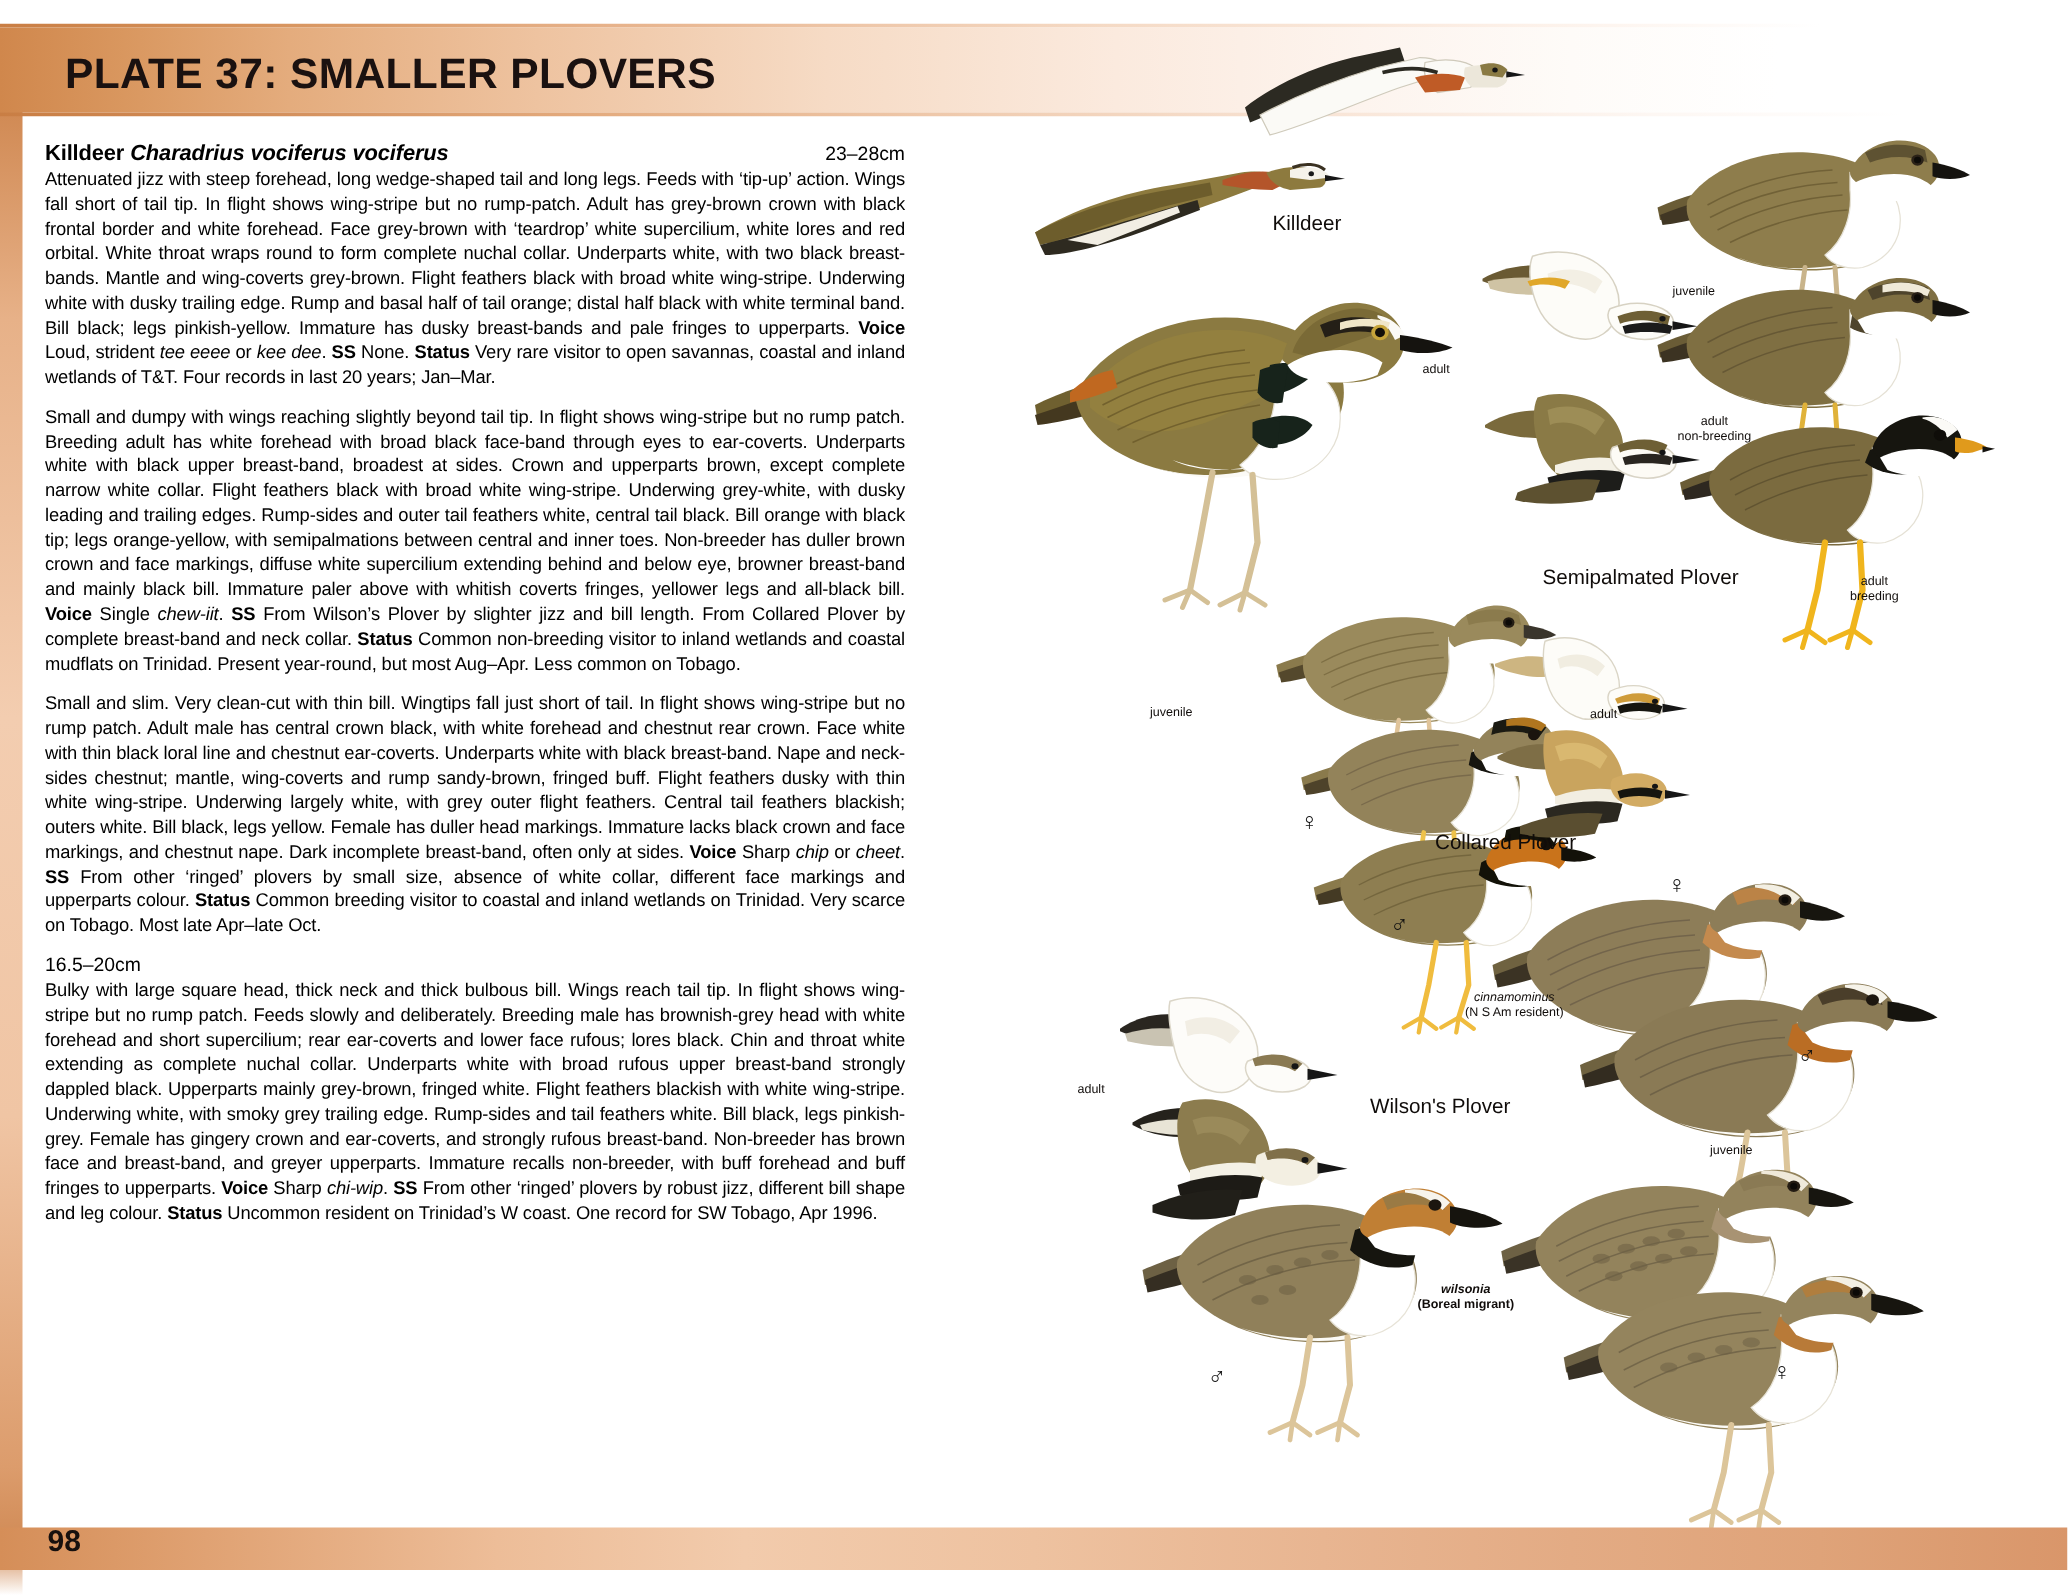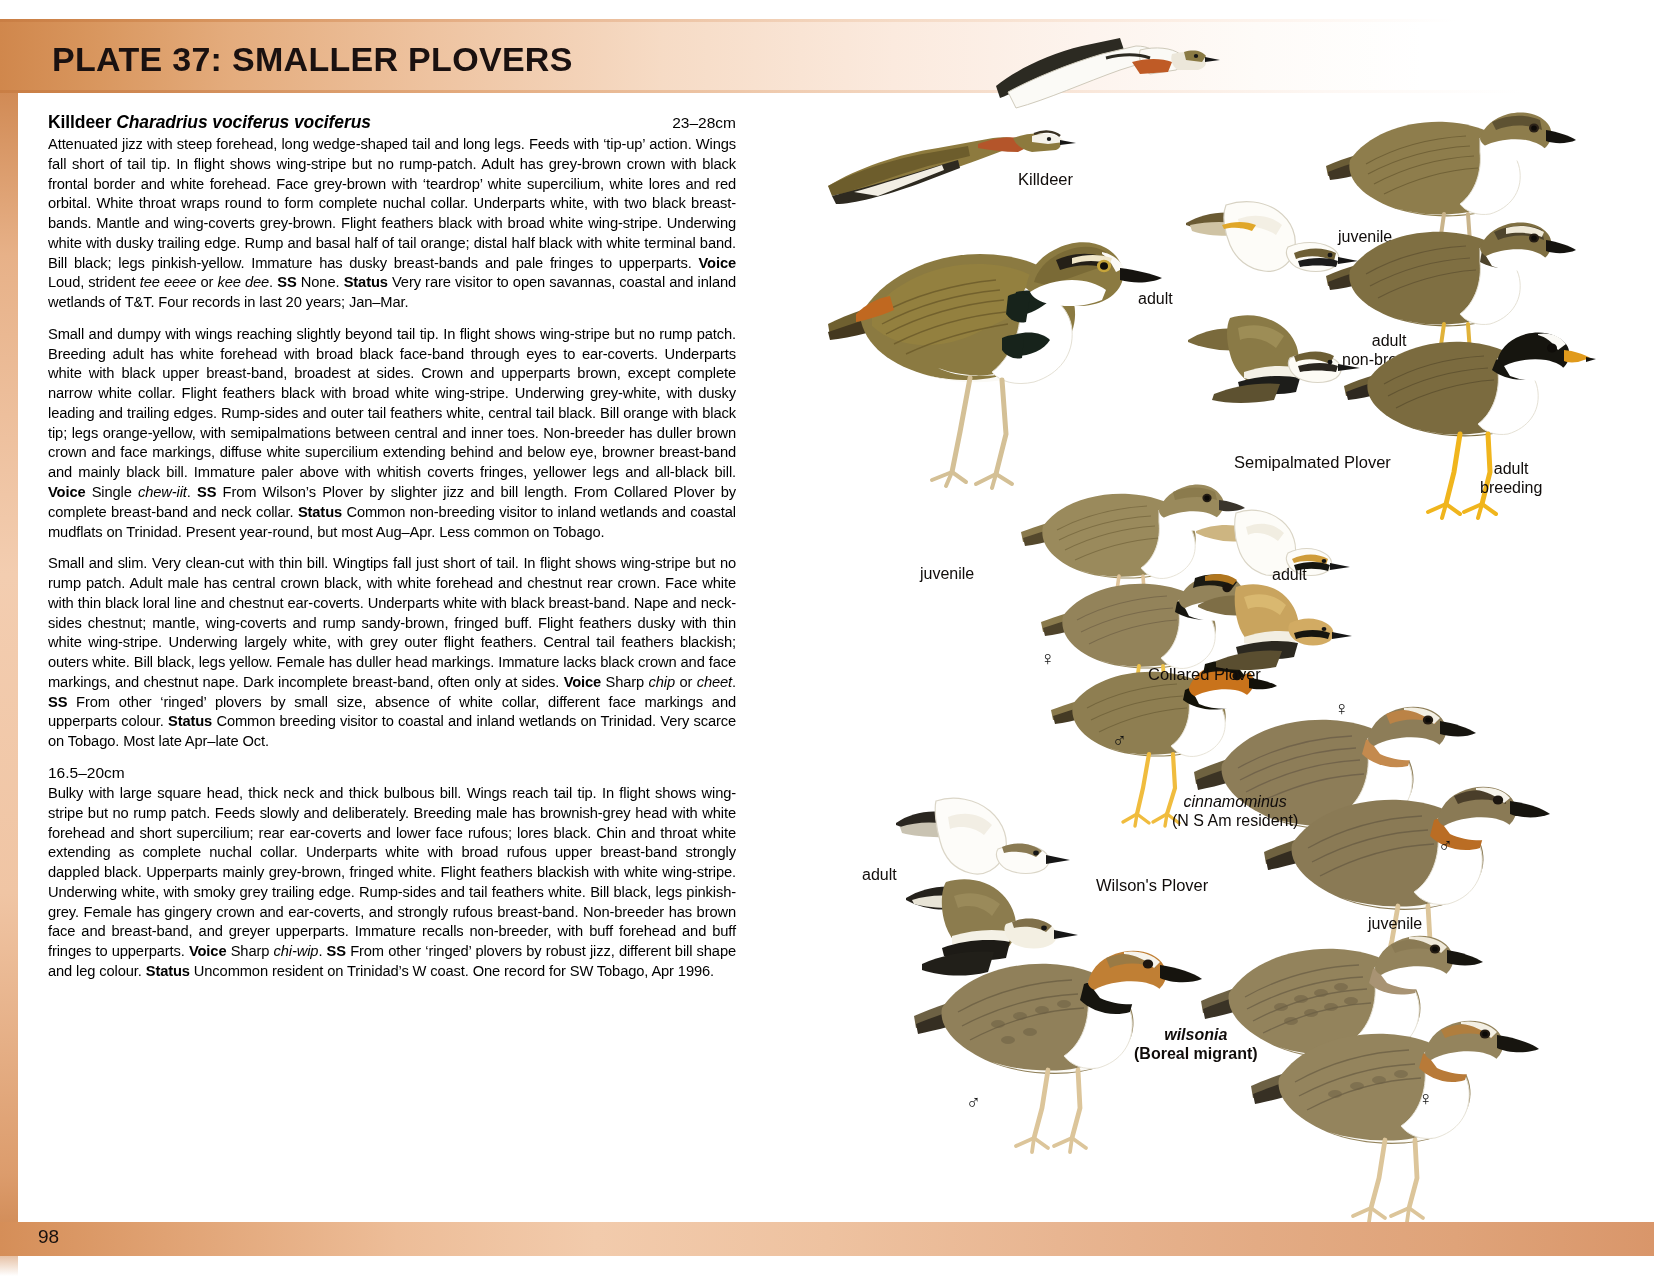--- a/index.html
+++ b/index.html
@@ -35,26 +35,26 @@
     position:absolute;left:52px;top:40px;
     font-size:34px;font-weight:bold;letter-spacing:0.3px;color:#1a1110;
     white-space:nowrap;
   }
   .footer-band{
     position:absolute;left:0;bottom:20px;width:1654px;height:34px;
     background:linear-gradient(90deg,#d58e58 0%,#e0a273 10%,#edbd98 24%,#f2cbac 36%,#eec2a0 50%,#e8b591 64%,#e3ab84 76%,#deA) ;
     background:linear-gradient(90deg,#d58e58 0%,#e0a273 10%,#edbd98 24%,#f2cbac 36%,#eec2a0 50%,#e8b591 64%,#e3ab84 76%,#dfa379 88%,#d9966a 100%);
   }
   .page-number{
-    position:absolute;left:38px;bottom:28px;font-size:19px;font-weight:normal;color:#17100e;
+    position:absolute;left:38px;bottom:28px;font-size:24px;font-weight:bold;color:#17100e;
   }
 
   
   #textcol{
-    position:absolute;left:48px;top:112px;width:688px;
+    position:absolute;left:36px;top:112px;width:688px;
   }
   .species{margin-bottom:12px;}
   .sp-head{
     display:flex;justify-content:space-between;align-items:baseline;
     margin-bottom:2px;
   }
   .sp-name{font-size:17.5px;font-weight:600;letter-spacing:-0.1px;white-space:nowrap;}
   .sp-name .sci{font-style:italic;font-weight:600;}
   .sp-size{font-size:15.5px;font-weight:500;white-space:nowrap;}
   .sp-body{
@@ -63,21 +63,21 @@
     hyphens:none;
   }
   .sp-body b{font-weight:bold;}
   .sp-body i{font-style:italic;}
 
   
   #plate{
     position:absolute;left:790px;top:0;width:864px;height:1230px;
   }
   .lbl{
-    position:absolute;font-size:16px;color:#100c0a;white-space:nowrap;
+    position:absolute;font-size:10px;color:#100c0a;white-space:nowrap;
     line-height:1.18;
   }
   .lbl.sp{font-size:16.5px;}
   .lbl.it{font-style:italic;}
   .lbl.ctr{text-align:center;}
   .sym{position:absolute;font-size:20px;color:#111;line-height:1;}
   .bird{position:absolute;}
   svg{display:block;overflow:visible;}
 </style>
 </head>

